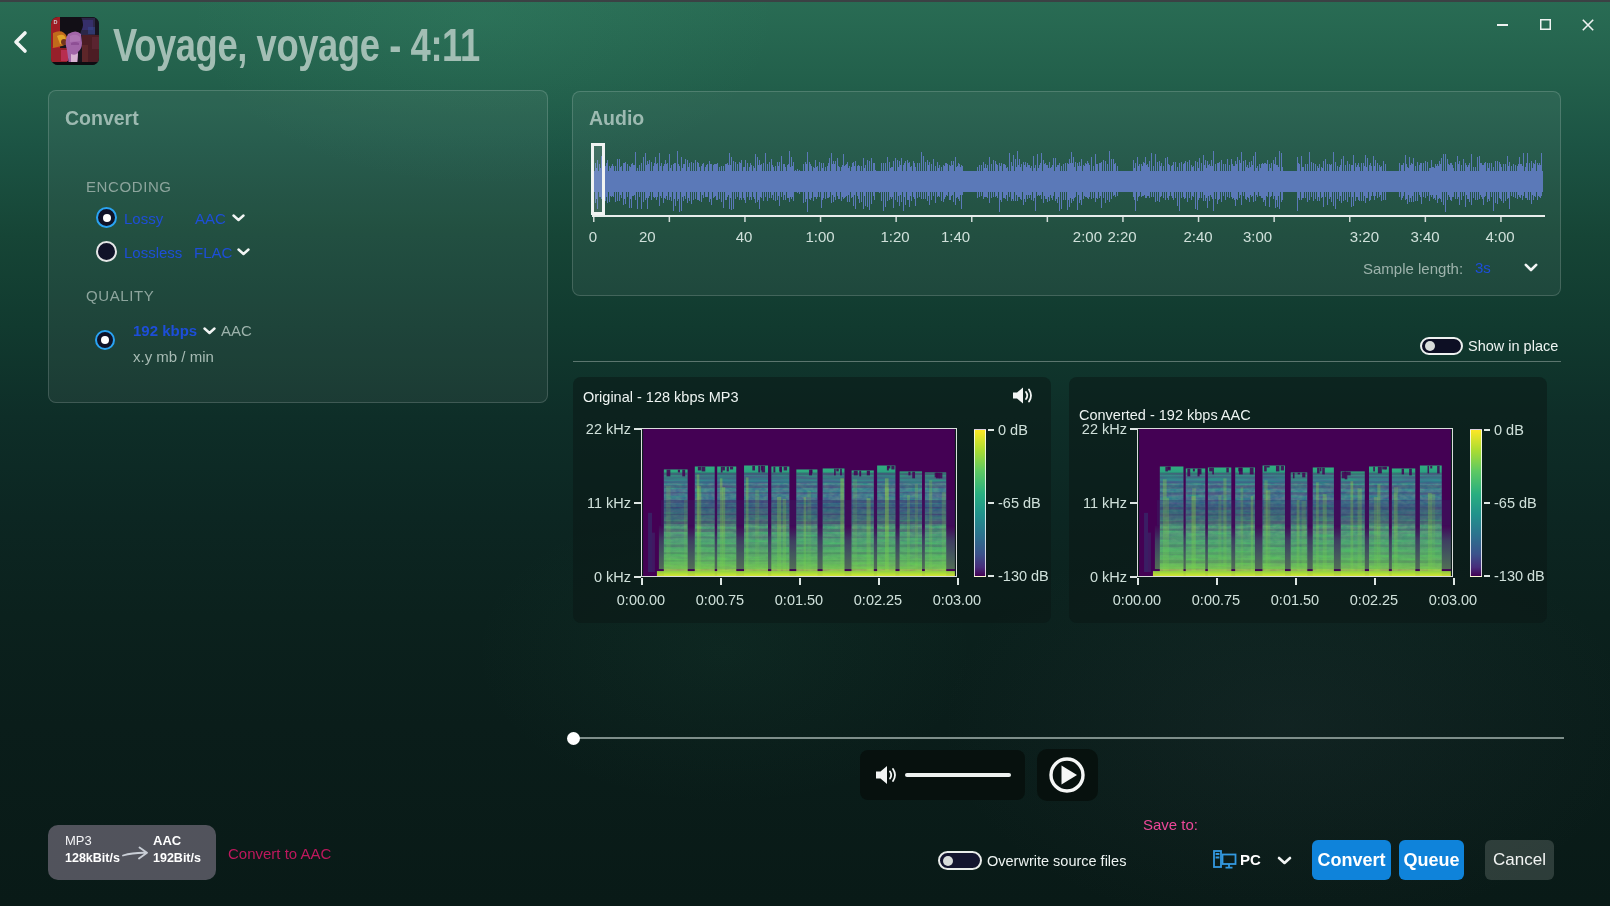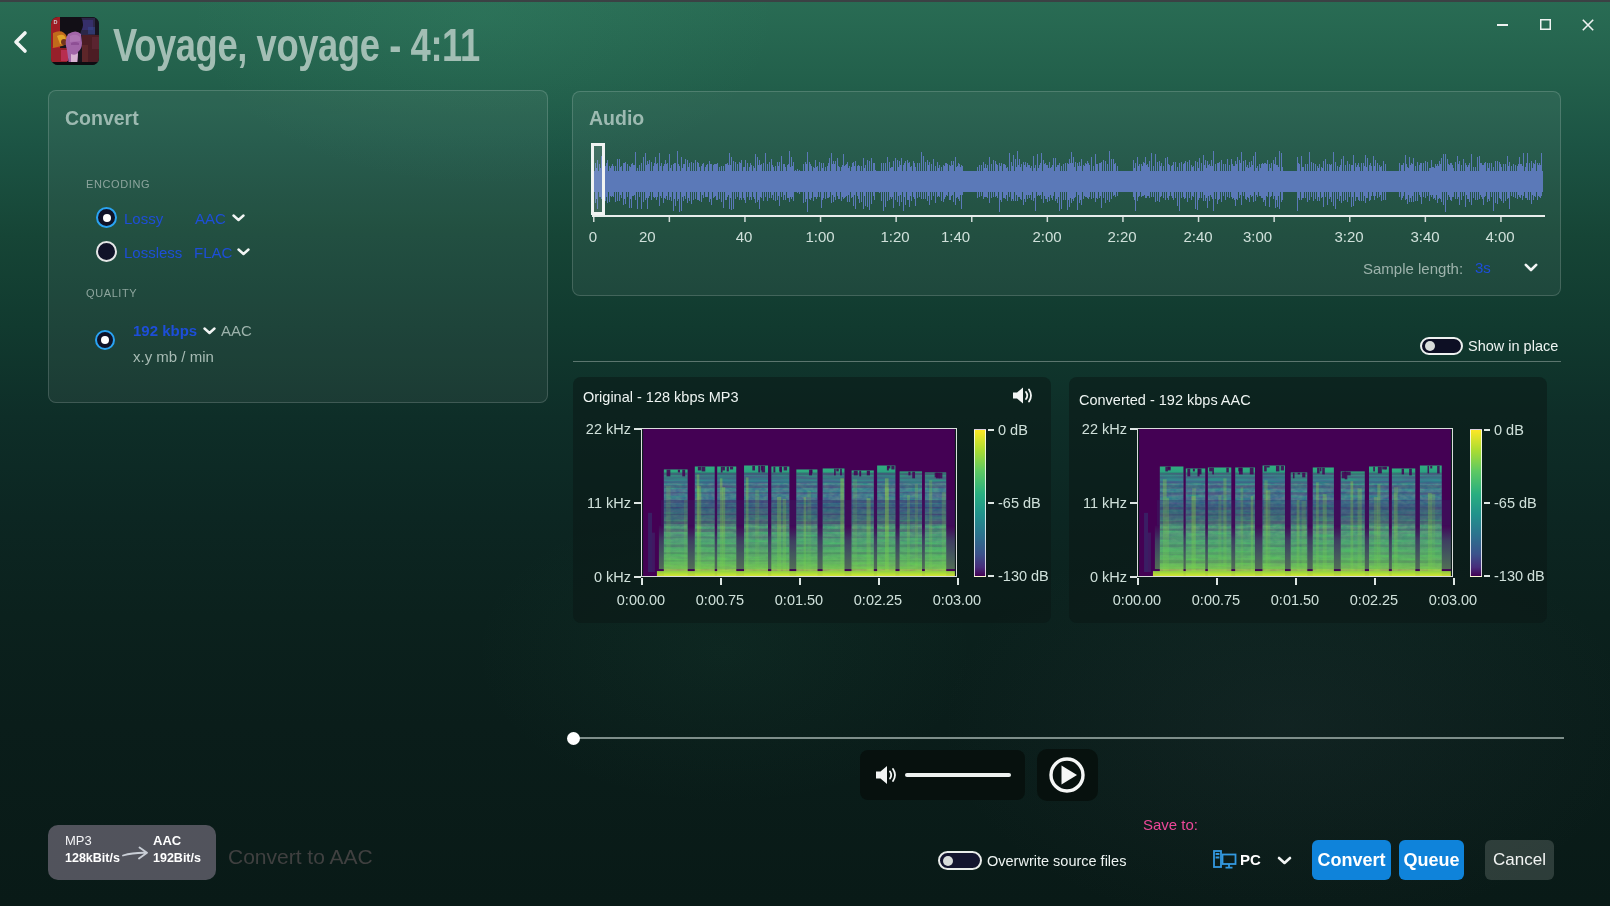--- a/index.html
+++ b/index.html
@@ -7,21 +7,21 @@
 background:
  radial-gradient(420px 240px at 30% 2%, rgba(80,180,140,0.10), transparent 70%),
  radial-gradient(500px 300px at 80% 80%, rgba(100,110,125,0.08), transparent 70%),
  radial-gradient(360px 220px at 45% 72%, rgba(60,150,110,0.06), transparent 70%),
  linear-gradient(180deg,#296c54 0%,#23614c 8%,#1c5444 16%,#164536 26%,#113a2f 36%,#0e2e28 46%,#0c2622 57%,#0b211d 68%,#0a1d1a 80%,#091a17 100%);
 }
 .topstrip{position:absolute;left:0;top:0;width:1610px;height:2px;background:#3b4144}
 .panel{position:absolute;background:rgba(255,255,255,0.055);border:1px solid rgba(255,255,255,0.16);border-radius:8px}
 .card{position:absolute;background:rgba(9,22,19,0.5);border-radius:8px}
 .hdr{font-size:19.5px;font-weight:bold;color:#9dbab1}
-.small{font-size:11px;color:#8da59d;letter-spacing:0.6px}
+.small{font-size:15px;color:#8da59d;letter-spacing:0.6px}
 .wlabel{color:#1d4ed8;font-size:15px}
 .glabel{color:#9db3ac;font-size:15px}
 </style></head>
 <body>
 <div class="topstrip"></div>
 
 <svg style="position:absolute;left:11px;top:30px" width="18" height="24" viewBox="0 0 18 24">
     <path d="M14 3 L5 12 L14 21" fill="none" stroke="#f2f5f4" stroke-width="3.6" stroke-linecap="round" stroke-linejoin="round"></path>
   </svg>
 <svg style="position:absolute;left:51px;top:17px;border-radius:7px" width="48" height="48" viewBox="0 0 48 48">
@@ -111,25 +111,25 @@
     <rect x="852.6" y="0" width="1.5" height="5" fill="#cfdad6"></rect>
     <rect x="928.2" y="0" width="1.5" height="5" fill="#cfdad6"></rect>
   </svg>
 <div style="position:absolute;left:572px;top:228px;width:989px;height:20px;color:#cfe0da;font-size:15px">
     <span style="position:absolute;left:-9px;top:0;width:60px;text-align:center">0</span>
     <span style="position:absolute;left:67px;top:0;width:60px;text-align:left">20</span>
     <span style="position:absolute;left:142px;top:0;width:60px;text-align:center">40</span>
     <span style="position:absolute;left:218px;top:0;width:60px;text-align:center">1:00</span>
     <span style="position:absolute;left:293px;top:0;width:60px;text-align:center">1:20</span>
     <span style="position:absolute;left:369px;top:0;width:60px;text-align:left">1:40</span>
-    <span style="position:absolute;left:445px;top:0;width:60px;text-align:center">2:00</span>
+    <span style="position:absolute;left:470px;top:0;width:60px;text-align:right">2:00</span>
     <span style="position:absolute;left:520px;top:0;width:60px;text-align:center">2:20</span>
     <span style="position:absolute;left:596px;top:0;width:60px;text-align:center">2:40</span>
     <span style="position:absolute;left:671px;top:0;width:60px;text-align:left">3:00</span>
-    <span style="position:absolute;left:747px;top:0;width:60px;text-align:center">3:20</span>
+    <span style="position:absolute;left:747px;top:0;width:60px;text-align:right">3:20</span>
     <span style="position:absolute;left:823px;top:0;width:60px;text-align:center">3:40</span>
     <span style="position:absolute;left:898px;top:0;width:60px;text-align:center">4:00</span>
   </div>
 <div class="glabel" style="position:absolute;left:1363px;top:260px">Sample length:</div>
 <div class="wlabel" style="position:absolute;left:1475px;top:259px">3s</div>
 <svg style="position:absolute;left:1524px;top:263px" width="14" height="9" viewBox="0 0 14 9">
     <path d="M1.8 1.8 L7 7 L12.2 1.8" fill="none" stroke="#f2f5f4" stroke-width="2.6" stroke-linecap="round" stroke-linejoin="round"></path>
   </svg>
 
 <div style="position:absolute;left:1420px;top:337px;width:43px;height:18px;border-radius:9px;background:#0d0f24;border:2px solid #eef1f0"></div>
@@ -298,21 +298,21 @@
 <div style="position:absolute;left:641px;top:578px;width:1.5px;height:7px;background:#dde6e3"></div>
 <div style="position:absolute;left:685px;top:592px;width:70px;text-align:center;color:#cfe0da;font-size:14.5px">0:00.75</div>
 <div style="position:absolute;left:720px;top:578px;width:1.5px;height:7px;background:#dde6e3"></div>
 <div style="position:absolute;left:764px;top:592px;width:70px;text-align:center;color:#cfe0da;font-size:14.5px">0:01.50</div>
 <div style="position:absolute;left:799px;top:578px;width:1.5px;height:7px;background:#dde6e3"></div>
 <div style="position:absolute;left:843px;top:592px;width:70px;text-align:center;color:#cfe0da;font-size:14.5px">0:02.25</div>
 <div style="position:absolute;left:878px;top:578px;width:1.5px;height:7px;background:#dde6e3"></div>
 <div style="position:absolute;left:922px;top:592px;width:70px;text-align:center;color:#cfe0da;font-size:14.5px">0:03.00</div>
 <div style="position:absolute;left:957px;top:578px;width:1.5px;height:7px;background:#dde6e3"></div>
 <div class="card" style="left:1069px;top:377px;width:478px;height:246px"></div>
-<div style="position:absolute;left:1079px;top:392px;color:#eef4f2;font-size:14.5px">Converted - 192 kbps AAC</div>
+<div style="position:absolute;left:1079px;top:407px;color:#eef4f2;font-size:14.5px">Converted - 192 kbps AAC</div>
 
 <div style="position:absolute;left:1077px;top:421px;width:50px;text-align:right;color:#cfe0da;font-size:14.5px">22 kHz</div>
 <div style="position:absolute;left:1077px;top:495px;width:50px;text-align:right;color:#cfe0da;font-size:14.5px">11 kHz</div>
 <div style="position:absolute;left:1077px;top:569px;width:50px;text-align:right;color:#cfe0da;font-size:14.5px">0 kHz</div>
 <div style="position:absolute;left:1130px;top:428px;width:7px;height:1.5px;background:#dde6e3"></div>
 <div style="position:absolute;left:1130px;top:502px;width:7px;height:1.5px;background:#dde6e3"></div>
 <div style="position:absolute;left:1130px;top:576px;width:7px;height:1.5px;background:#dde6e3"></div>
 <svg style="position:absolute;left:1137px;top:428px;border:1px solid rgba(255,255,255,0.85)" width="316" height="149" viewBox="0 0 316 149">
 <defs>
 <linearGradient id="bcg" x1="0" y1="0" x2="0" y2="1">
@@ -485,21 +485,21 @@
  <path d="M13.5 9.5 L29 19 L13.5 28.5 Z" fill="#f5f7f6"></path>
 </svg>
 <div style="position:absolute;left:48px;top:825px;width:168px;height:55px;border-radius:10px;background:rgba(90,90,100,0.9)"></div>
 <div style="position:absolute;left:65px;top:833px;font-size:13px;color:#f4f4f6">MP3</div>
 <div style="position:absolute;left:65px;top:851px;font-size:12.5px;font-weight:bold;color:#fff">128kBit/s</div>
 <svg style="position:absolute;left:122px;top:844px" width="27" height="18" viewBox="0 0 27 18">
     <path d="M1 11.5 Q11 8.5 24 8.8 M17.5 3.5 L25 8.8 L17 14.5" fill="none" stroke="#c9ced6" stroke-width="1.8" stroke-linecap="round" stroke-linejoin="round"></path>
   </svg>
 <div style="position:absolute;left:153px;top:833px;font-size:13px;font-weight:bold;color:#fff">AAC</div>
 <div style="position:absolute;left:153px;top:851px;font-size:12.5px;font-weight:bold;color:#fff">192Bit/s</div>
-<div style="position:absolute;left:228px;top:845px;font-size:21px;color:#404040">Convert to AAC</div>
+<div style="position:absolute;left:228px;top:845px;font-size:15px;color:#be185d">Convert to AAC</div>
 <div style="position:absolute;left:938px;top:851px;width:44px;height:19px;border-radius:9.5px;background:#13142e;border:2px solid #e9ecea"></div>
 <div style="position:absolute;left:943px;top:856px;width:10px;height:10px;border-radius:50%;background:#d8dcda"></div>
 <div style="position:absolute;left:987px;top:853px;color:#eef4f2;font-size:14.5px">Overwrite source files</div>
 <div class="glabel" style="position:absolute;left:1143px;top:816px;color:#ec4899">Save to:</div>
 <svg style="position:absolute;left:1213px;top:850px" width="24" height="21" viewBox="0 0 24 21">
  <rect x="1" y="1" width="7" height="16" fill="none" stroke="#3399e0" stroke-width="1.8"></rect>
  <rect x="2.6" y="3" width="3.8" height="2" fill="#3399e0"></rect>
  <rect x="2.6" y="6.5" width="3.8" height="2" fill="#3399e0"></rect>
  <rect x="9.5" y="4.5" width="13" height="9.5" fill="none" stroke="#3399e0" stroke-width="1.8"></rect>
  <path d="M16 14 v3 M12.5 17.7 h7" stroke="#3399e0" stroke-width="1.8"></path>

